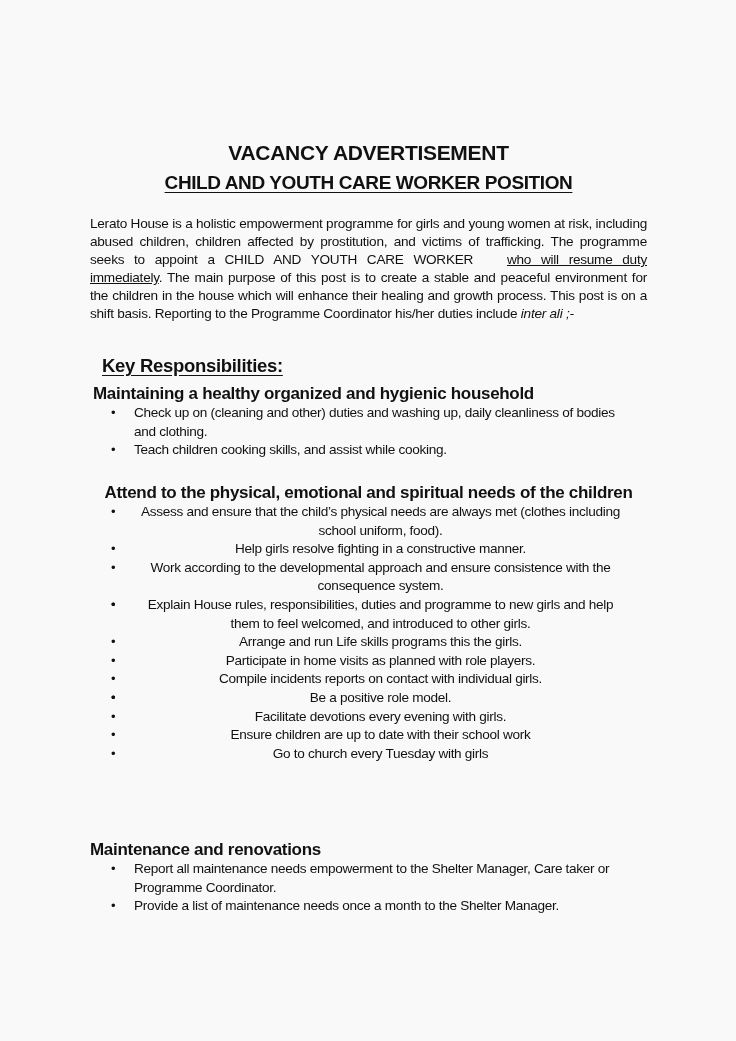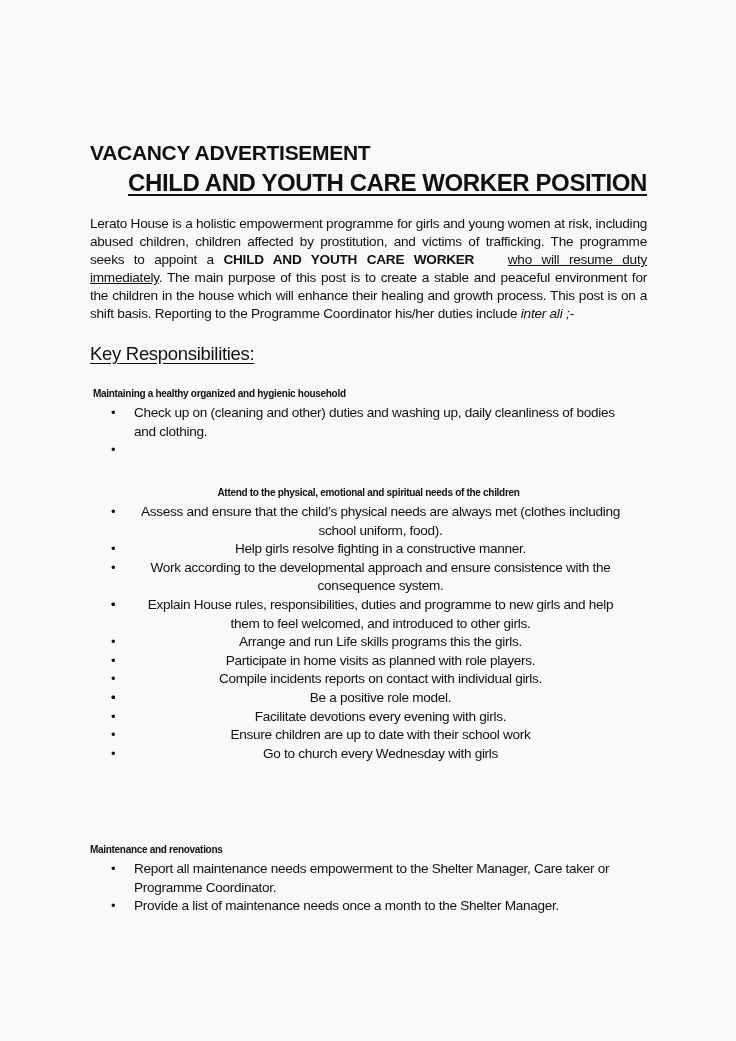--- a/index.html
+++ b/index.html
@@ -19,74 +19,75 @@
     position: absolute;
     left: 90px;
     top: 0;
     width: 557px;
   }
   .title {
     position: absolute;
     top: 140px;
     left: 0;
     width: 557px;
+    text-align: center;
     font-weight: bold;
     font-size: 21px;
     letter-spacing: -0.3px;
     line-height: 26px;
     margin: 0;
   }
   .subtitle {
     position: absolute;
     top: 170px;
     left: 0;
     width: 557px;
-    text-align: right;
+    text-align: center;
     font-weight: bold;
-    font-size: 24px;
+    font-size: 19px;
     letter-spacing: -0.4px;
     line-height: 26px;
     text-decoration: underline;
     text-underline-offset: 3px;
     margin: 0;
   }
   .intro {
     position: absolute;
     top: 215px;
     left: 0;
     width: 557px;
     font-size: 13.6px;
     line-height: 18.1px;
     text-align: justify;
     letter-spacing: -0.25px;
     margin: 0;
   }
   .intro .u { text-decoration: underline; margin-left: 24px; }
-  .intro b { font-weight: bold; margin-top: 9px; }
+  .intro b { font-weight: normal; margin-top: 9px; }
   .intro i { font-style: italic; }
   .key-heading {
     position: absolute;
     top: 342px;
     left: 0;
-    font-weight: normal;
+    font-weight: bold;
     font-size: 18.5px;
     letter-spacing: -0.3px;
     line-height: 24px;
     text-decoration: underline;
     text-underline-offset: 3px;
-    margin: 0;
+    margin: 12px;
   }
   .section {
     position: absolute;
     left: 0;
     width: 557px;
   }
   .section-heading {
     font-weight: bold;
-    font-size: 10px;
+    font-size: 17px;
     letter-spacing: -0.3px;
     line-height: 20px;
     margin: 0 0 0 0;
   }
   ul.bullets {
     list-style: none;
     margin: 0;
     padding: 0;
   }
   ul.bullets li {
@@ -113,40 +114,40 @@
   <h2 class="subtitle">CHILD AND YOUTH CARE WORKER POSITION</h2>
 
   <p class="intro"><span>Lerato House is a holistic empowerment programme for girls and young women at risk, including abused children, children affected by prostitution, and victims of trafficking. The programme seeks to appoint a </span><b>CHILD AND YOUTH CARE WORKER</b><span> </span><span class="u">who will resume duty immediately</span><span>. The main purpose of this post is to create a stable and peaceful environment for the children in the house which will enhance their healing and growth process. This post is on a shift basis. Reporting to the Programme Coordinator his/her duties include </span><i>inter ali ;-</i></p>
 
   <h3 class="key-heading">Key Responsibilities:</h3>
 
   <div class="section" style="top:384px; left:3px;">
     <h4 class="section-heading">Maintaining a healthy organized and hygienic household</h4>
     <ul class="bullets" style="margin-left:-3px;">
       <li><span class="dot">•</span><span>Check up on (cleaning and other) duties and washing up, daily cleanliness of bodies and clothing.</span></li>
-      <li><span class="dot">•</span></li>
+      <li><span class="dot">•</span><span>Teach children cooking skills, and assist while cooking.</span></li>
     </ul>
   </div>
 
   <div class="section" style="top:483px;text-align:center;">
     <h4 class="section-heading">Attend to the physical, emotional and spiritual needs of the children</h4>
     <ul class="bullets">
       <li><span class="dot">•</span><span>Assess and ensure that the child’s physical needs are always met (clothes including school uniform, food).</span></li>
       <li><span class="dot">•</span><span>Help girls resolve fighting in a constructive manner.</span></li>
       <li><span class="dot">•</span><span>Work according to the developmental approach and ensure consistence with the consequence system.</span></li>
       <li><span class="dot">•</span></li>
       <li><span class="dot">•</span><span>Explain House rules, responsibilities, duties and programme to new girls and help them to feel welcomed, and introduced to other girls.</span></li>
       <li><span class="dot">•</span><span>Arrange and run Life skills programs this the girls.</span></li>
       <li><span class="dot">•</span><span>Participate in home visits as planned with role players.</span></li>
       <li><span class="dot">•</span><span>Compile incidents reports on contact with individual girls.</span></li>
       <li><span class="dot">•</span></li>
       <li><span class="dot">•</span><span>Be a positive role model.</span></li>
       <li><span class="dot">•</span><span>Facilitate devotions every evening with girls.</span></li>
       <li><span class="dot">•</span><span>Ensure children are up to date with their school work</span></li>
-      <li><span class="dot">•</span><span>Go to church every Wednesday with girls</span></li>
+      <li><span class="dot">•</span><span>Go to church every Tuesday with girls</span></li>
     </ul>
   </div>
 
   <div class="section" style="top:840px;">
     <h4 class="section-heading">Maintenance and renovations</h4>
     <ul class="bullets">
       <li><span class="dot">•</span><span>Report all maintenance needs empowerment to the Shelter Manager, Care taker or Programme Coordinator.</span></li>
       <li><span class="dot">•</span><span>Provide a list of maintenance needs once a month to the Shelter Manager.</span></li>
     </ul>
   </div>

